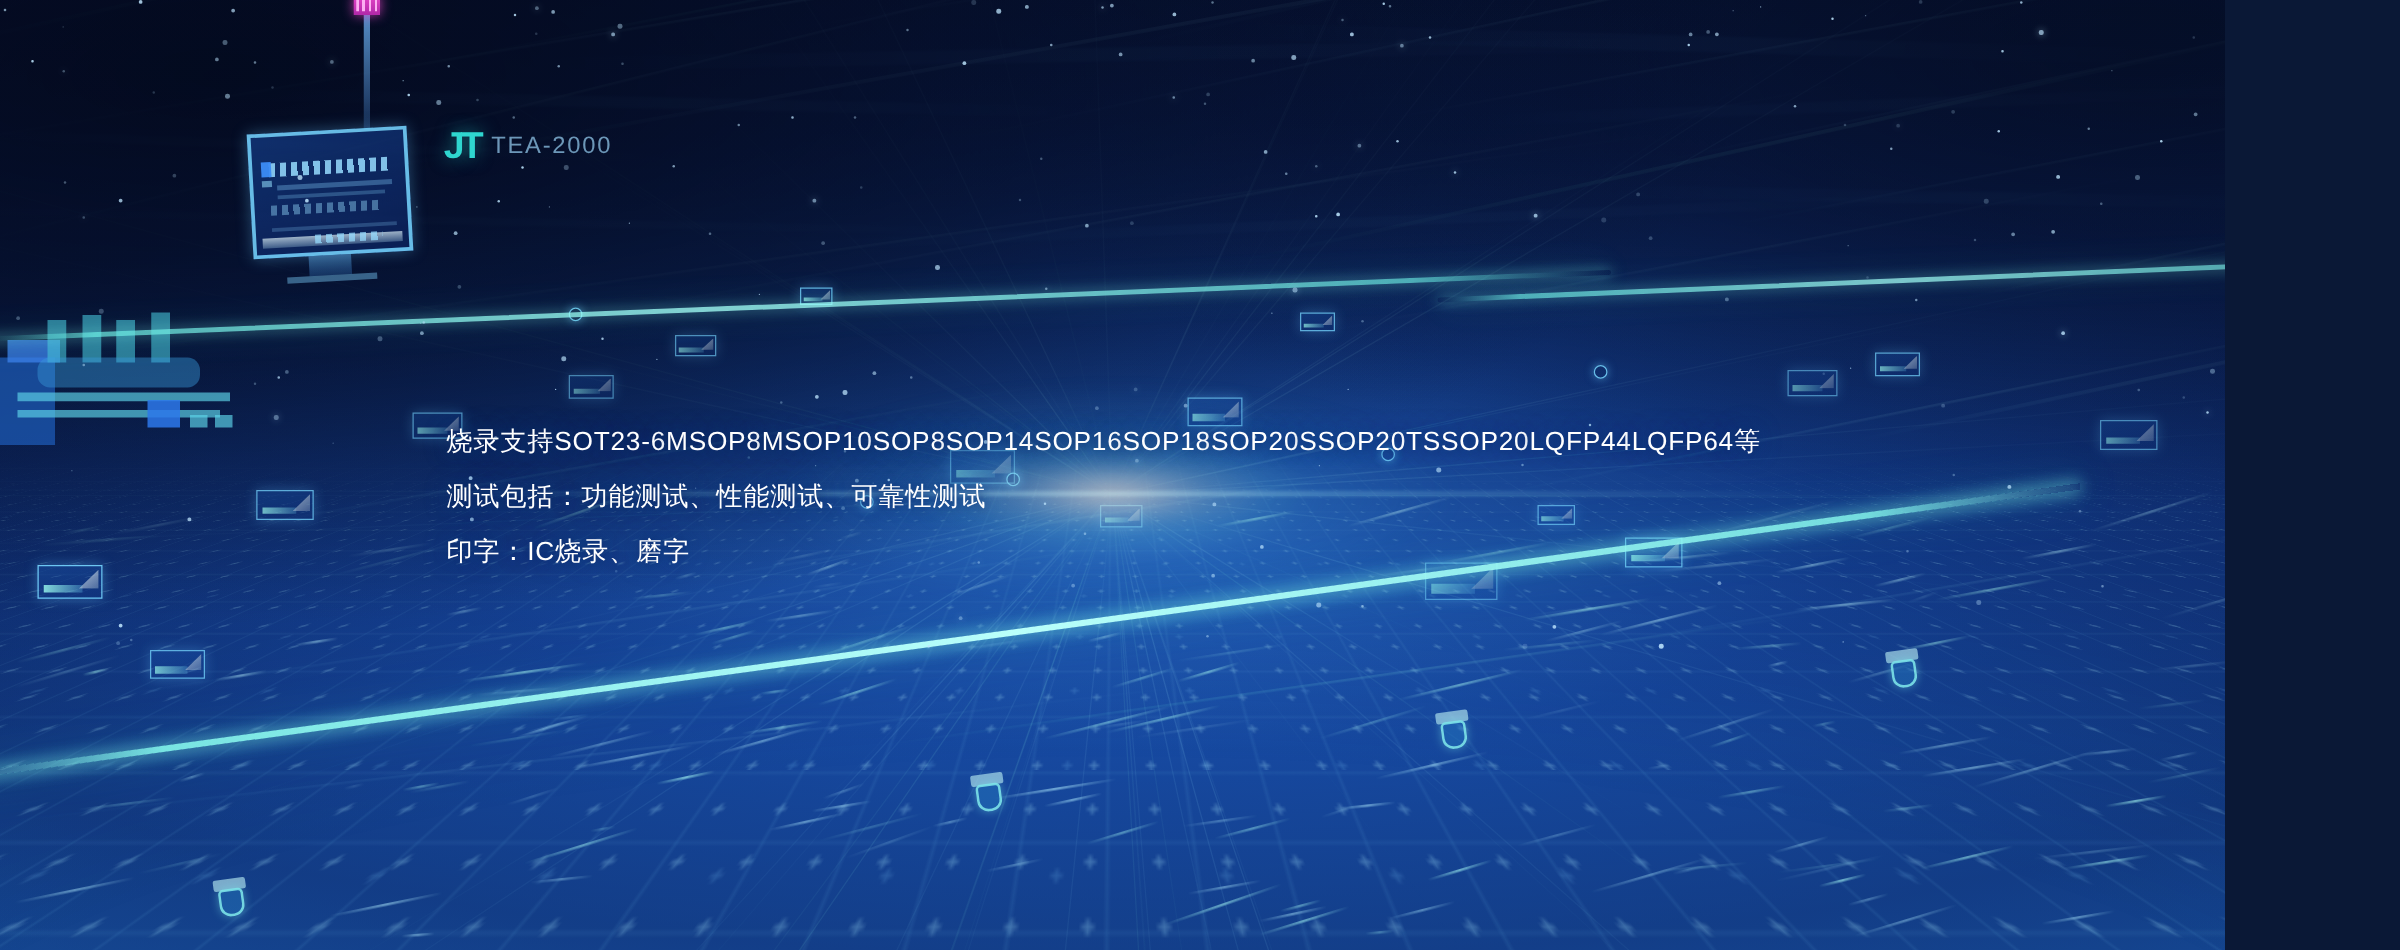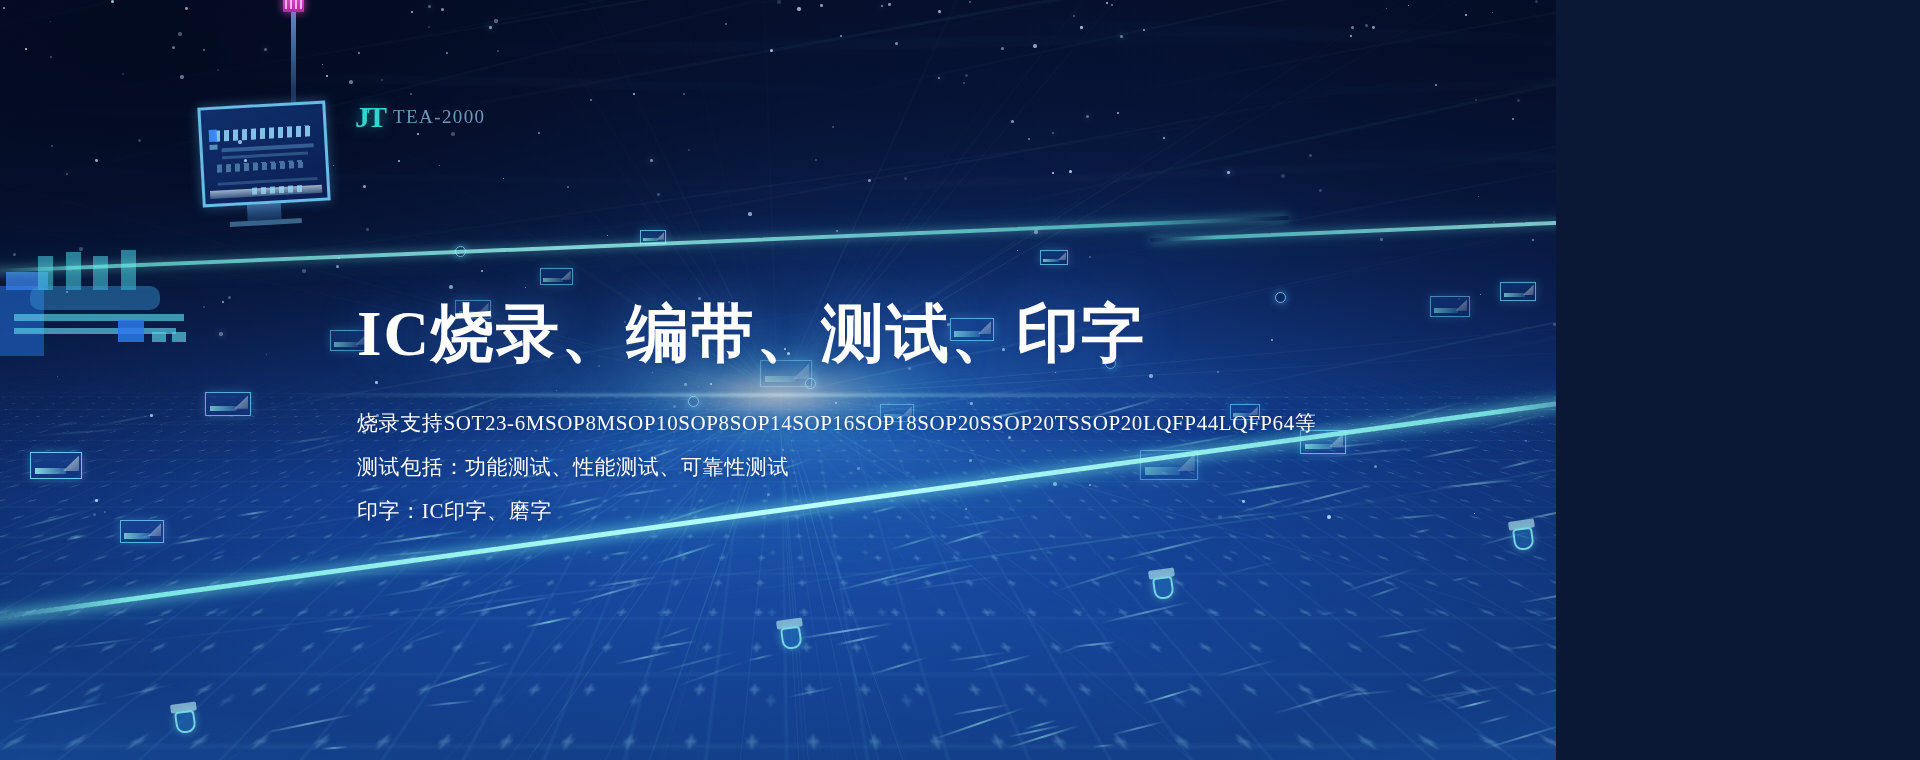--- a/index.html
+++ b/index.html
@@ -6,24 +6,23 @@
   html,body { background:#0a1836; }
   body {
     width:1920px; height:760px;
     font-family:"Liberation Sans","DejaVu Sans",sans-serif;
     overflow:hidden;
   }
 
   
   .banner{
     position:relative;
-    width:1556px; height:760px;
+    width:1780px; height:760px;
     overflow:hidden;
     background:#0d2044;
-    font-family:Liberation Serif, serif;
   }
 
   
   .bg-base{
     position:absolute; inset:0;
     background:
       radial-gradient(120% 85% at 52% 57%, rgba(40,110,205,0.95) 0%, rgba(22,70,160,0.75) 26%, rgba(13,38,104,0.55) 52%, rgba(8,22,62,0.25) 75%, rgba(6,16,46,0) 100%),
       linear-gradient(180deg, #07112e 0%, #0b1d46 28%, #12357a 58%, #17509e 78%, #1a5bb0 100%);
   }
   
@@ -849,24 +848,23 @@
       <div class="pt" style="left: 1374px; top: 465px; width: 3.4px; height: 3.4px; opacity: 0.5;"></div>
       <div class="pt" style="left: 895px; top: 42px; width: 3.3px; height: 3.3px; opacity: 0.6;"></div>
     </div>
 
   <div class="brand">
     <span class="brand-mark">JT</span>
     <span class="brand-model">TEA-2000</span>
   </div>
 
   <div class="content">
-    <h1 class="headline">IC烧录、编带、测试、印字</h1>
 
     <div class="sublist">
       <div class="subline">
         <span class="pkg">烧录支持</span><span id="pkgs"><span class="pkg" style="margin-left: 0px;">SOT23-6</span><span class="pkg">MSOP8</span><span class="pkg">MSOP10</span><span class="pkg">SOP8</span><span class="pkg">SOP14</span><span class="pkg">SOP16</span><span class="pkg">SOP18</span><span class="pkg">SOP20</span><span class="pkg">SSOP20</span><span class="pkg">TSSOP20</span><span class="pkg">LQFP44</span><span class="pkg">LQFP64等</span></span>
       </div>
       <div class="subline">测试包括：功能测试、性能测试、可靠性测试</div>
-      <div class="subline">印字：IC印字、磨字</div>
+      <div class="subline">印字：IC烧录、磨字</div>
     </div>
   </div>
 
 </div>
 
 </body></html>

